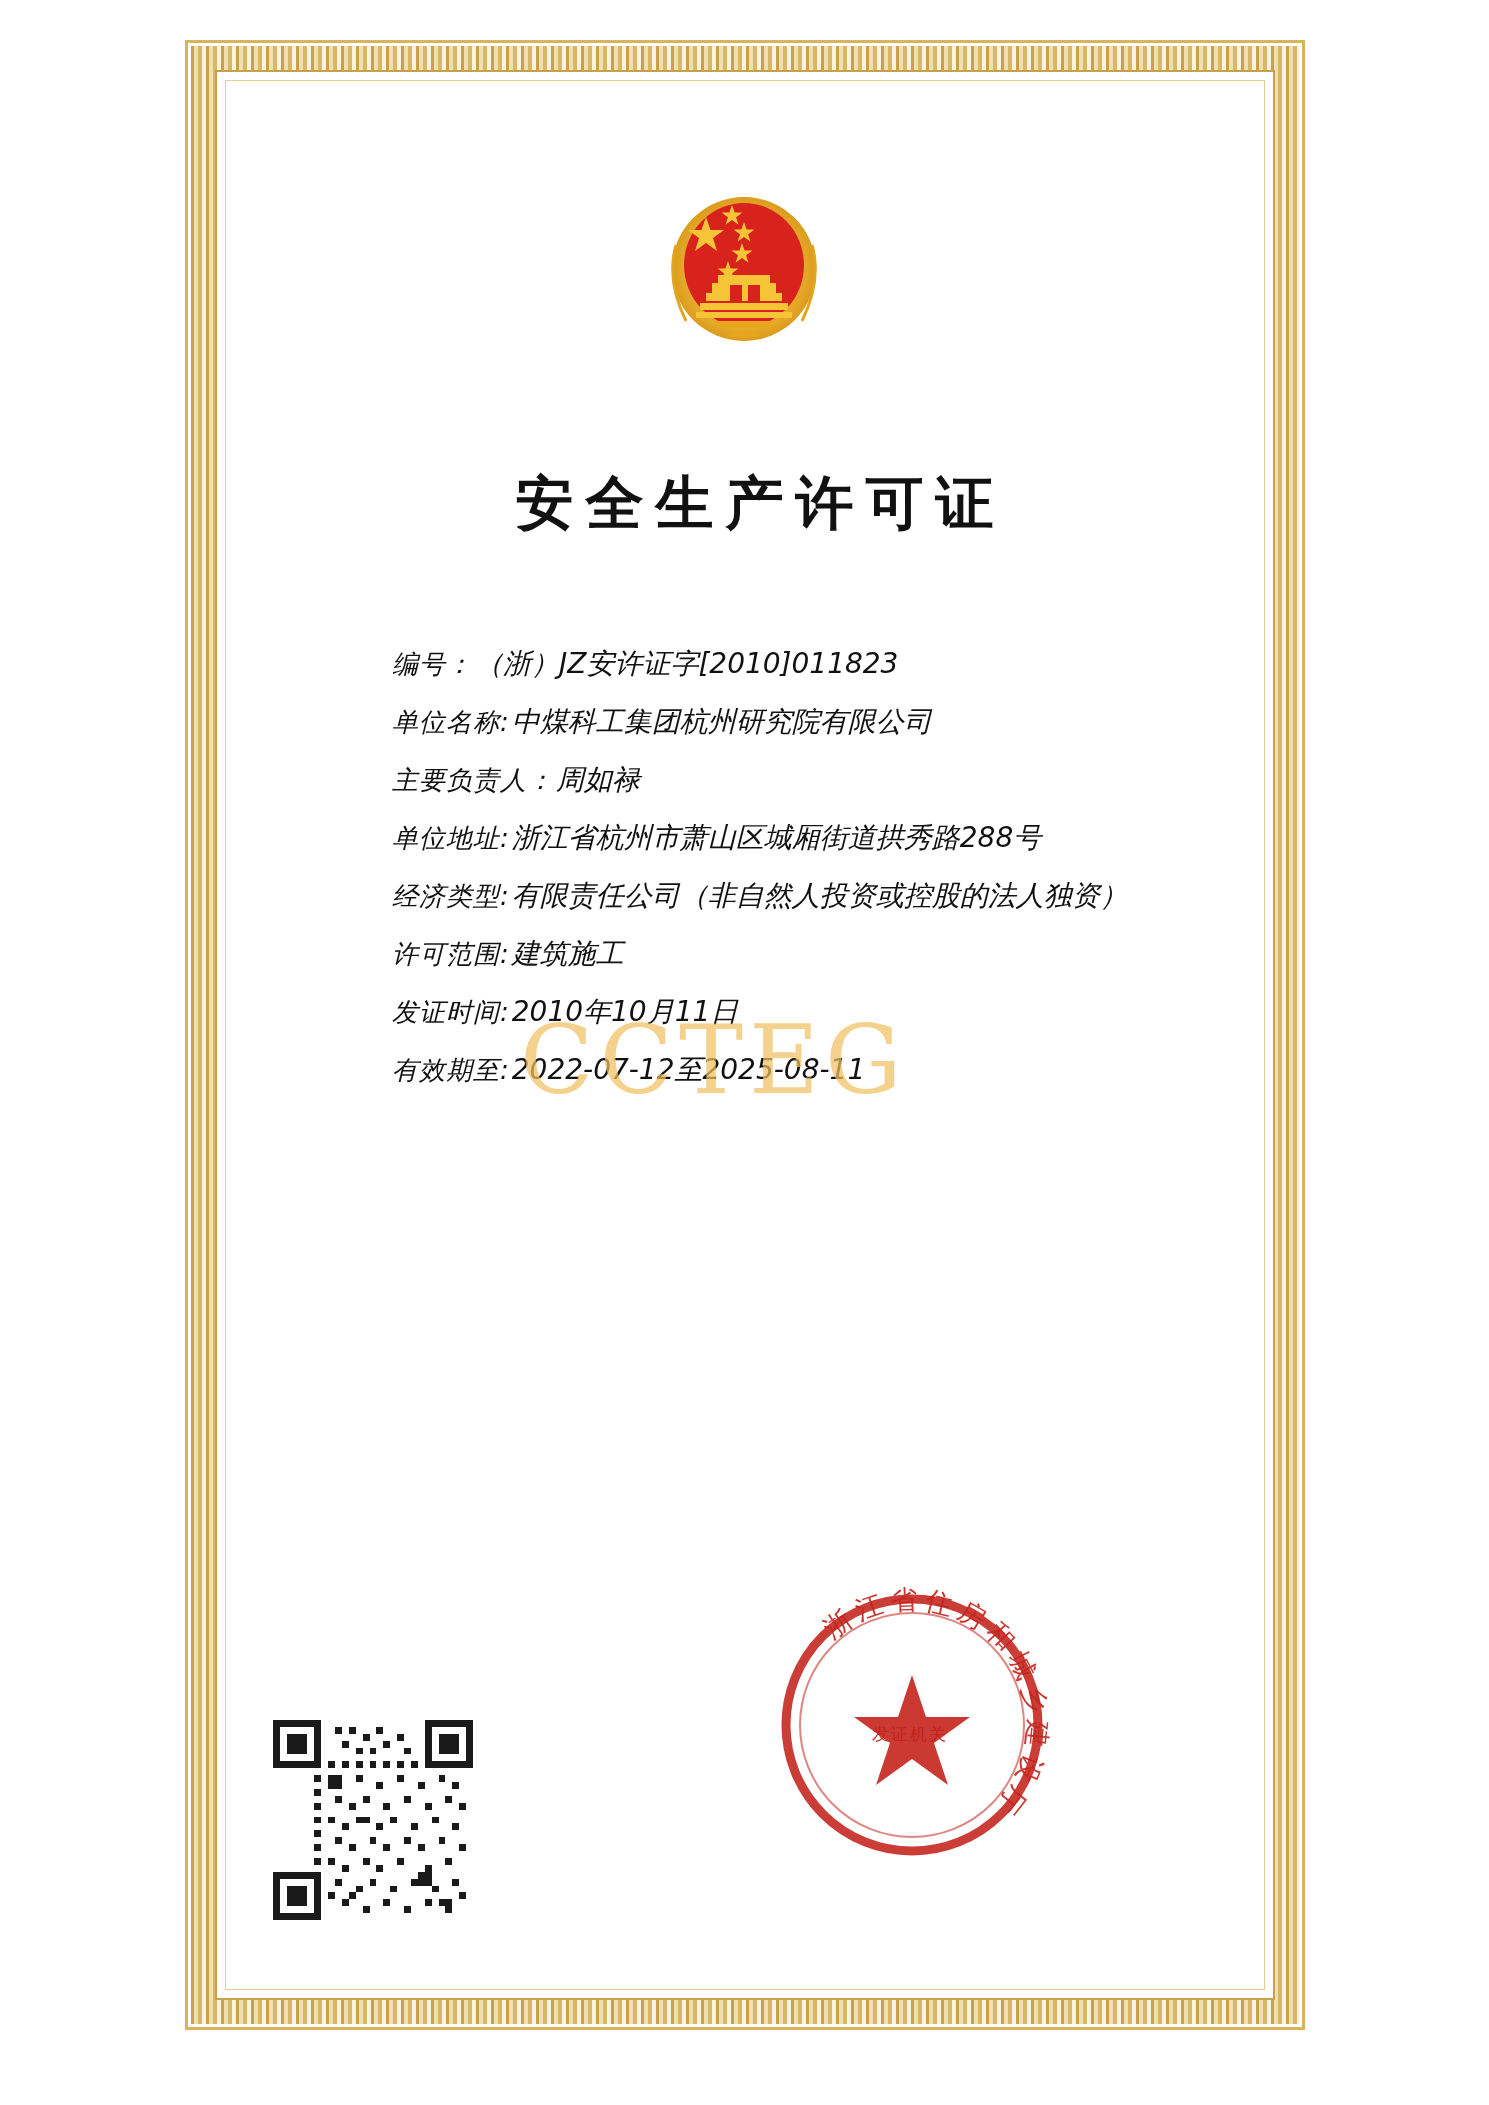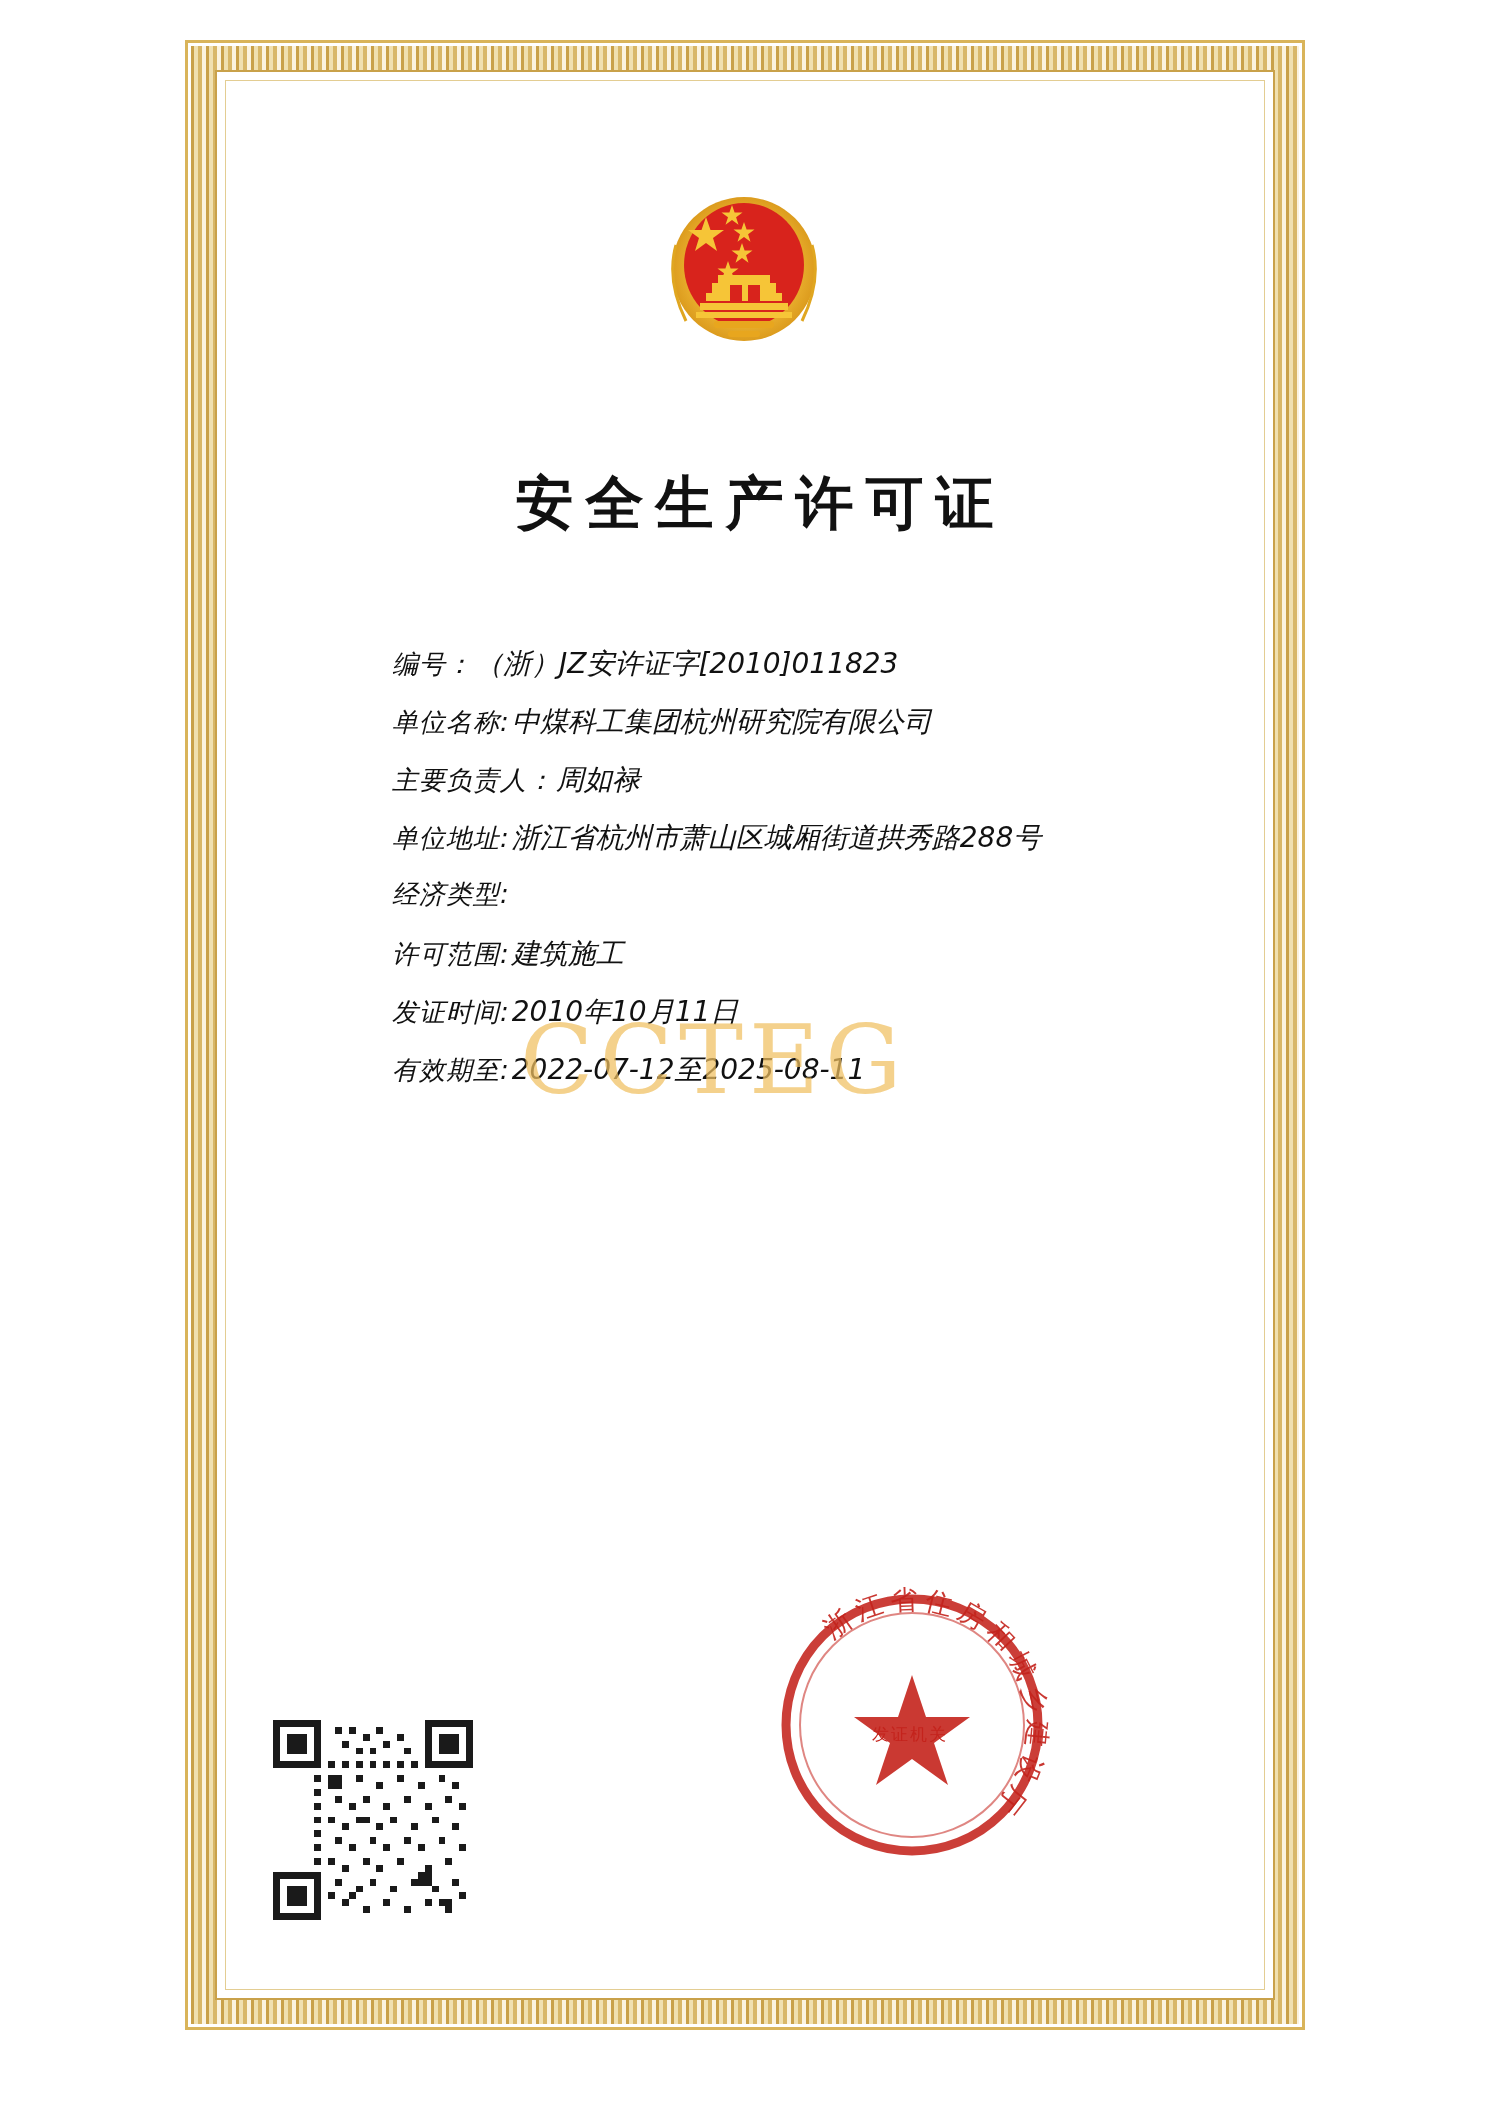--- a/index.html
+++ b/index.html
@@ -245,20 +245,21 @@
       <span class="field-value">周如禄</span>
     </div>
 
     <div class="field-row">
       <span class="field-label">单位地址:</span>
       <span class="field-value">浙江省杭州市萧山区城厢街道拱秀路288号</span>
     </div>
 
     <div class="field-row">
       <span class="field-label">经济类型:</span>
+      <span class="field-value">有限责任公司（非自然人投资或控股的法人独资）</span>
     </div>
 
     <div class="field-row">
       <span class="field-label">许可范围:</span>
       <span class="field-value">建筑施工</span>
     </div>
 
     <div class="field-row">
       <span class="field-label">发证时间:</span>
       <span class="field-value">2010年10月11日</span>

